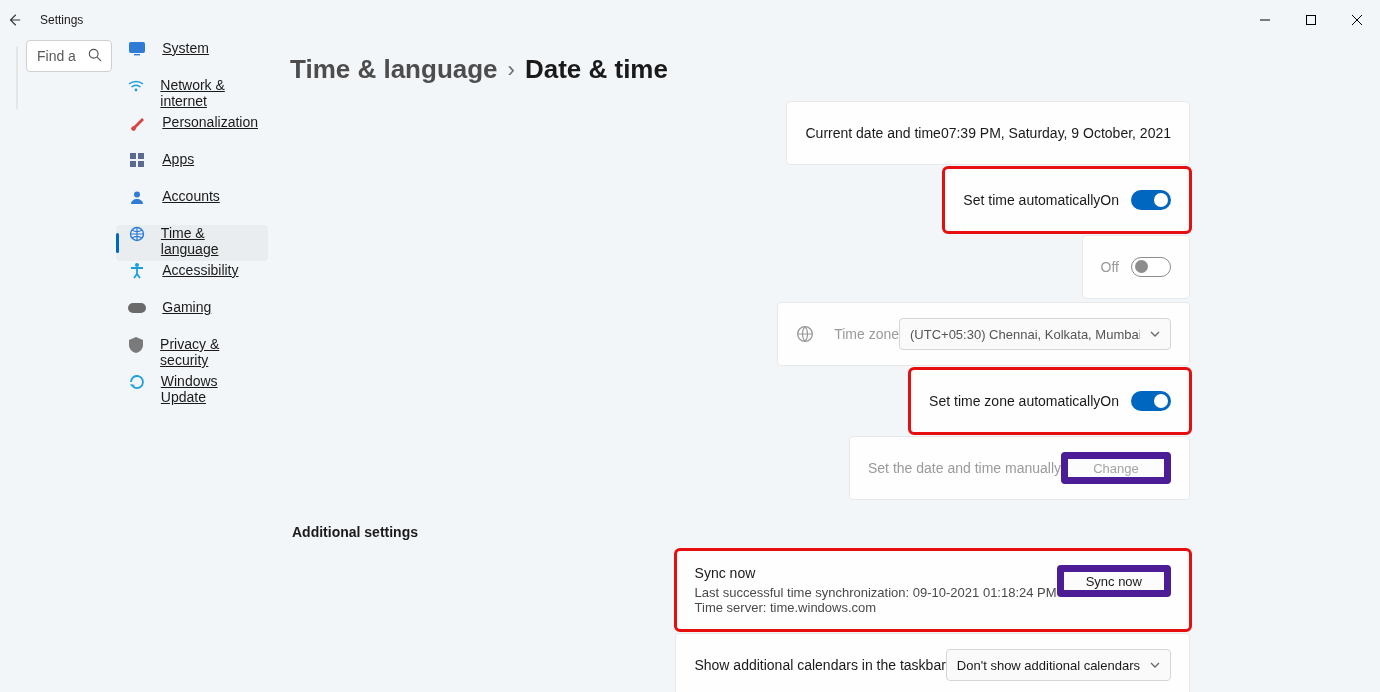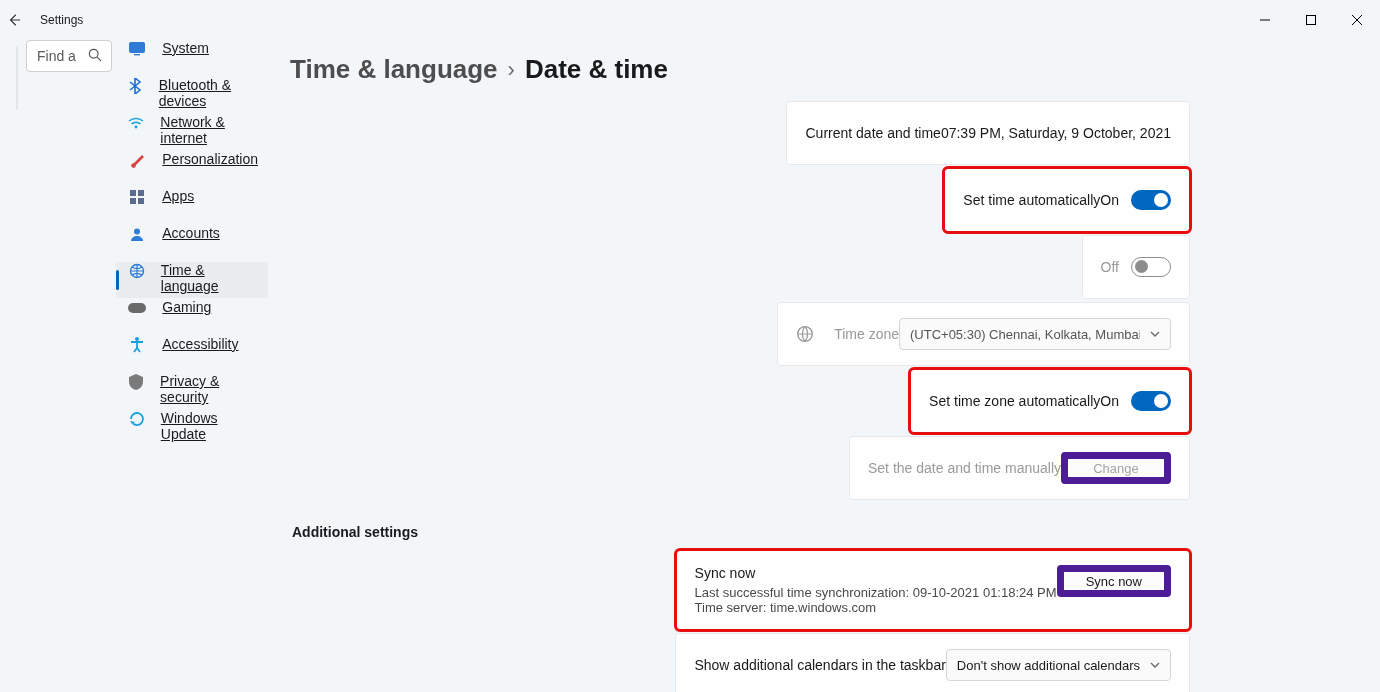--- a/index.html
+++ b/index.html
@@ -115,28 +115,20 @@
       <div class="nav-item">
         <span class="nav-icon">
             <svg width="16" height="14" viewBox="0 0 16 14">
               <rect x="0.5" y="0.5" width="15" height="10" rx="1" fill="#2e7cd6" stroke="#2e7cd6"></rect>
               <rect x="5" y="12" width="6" height="1.4" fill="#2e7cd6"></rect>
             </svg>
           </span>
         <span>System</span>
       </div>
 
-      <div class="nav-item">
-        <span class="nav-icon">
-            <svg width="14" height="16" viewBox="0 0 14 16">
-              <path fill="none" stroke="#1a6fd8" stroke-width="1.6" d="M7 0v16l5-4-10-8m0 8 10-8L7 0"></path>
-            </svg>
-          </span>
-        <span>Bluetooth &amp; devices</span>
-      </div>
 
       <div class="nav-item">
         <span class="nav-icon">
             <svg width="16" height="12" viewBox="0 0 16 12">
               <path fill="none" stroke="#1a9fdd" stroke-width="1.6" d="M1 4a11 11 0 0 1 14 0M3.5 7a7 7 0 0 1 9 0"></path>
               <circle cx="8" cy="10" r="1.4" fill="#1a9fdd"></circle>
             </svg>
           </span>
         <span>Network &amp; internet</span>
       </div>
@@ -177,35 +169,35 @@
             <svg width="16" height="16" viewBox="0 0 16 16">
               <circle cx="8" cy="8" r="6.5" fill="none" stroke="#2e7cd6" stroke-width="1.4"></circle>
               <path fill="none" stroke="#2e7cd6" stroke-width="1.2" d="M8 1.5v13M1.5 8h13M3 4c3 2 7 2 10 0M3 12c3-2 7-2 10 0"></path>
             </svg>
           </span>
         <span>Time &amp; language</span>
       </div>
 
       <div class="nav-item">
         <span class="nav-icon">
-            <svg width="18" height="12" viewBox="0 0 18 12">
-              <rect x="0" y="1" width="18" height="10" rx="5" fill="#6a6a6a"></rect>
-            </svg>
-          </span>
-        <span>Gaming</span>
-      </div>
-
-      <div class="nav-item">
-        <span class="nav-icon">
             <svg width="14" height="16" viewBox="0 0 14 16">
               <circle cx="7" cy="2" r="2" fill="#1a9fdd"></circle>
               <path stroke="#1a9fdd" stroke-width="1.8" fill="none" d="M1 5h12M7 5v6M4 15l3-4 3 4"></path>
             </svg>
           </span>
         <span>Accessibility</span>
+      </div>
+
+      <div class="nav-item">
+        <span class="nav-icon">
+            <svg width="18" height="12" viewBox="0 0 18 12">
+              <rect x="0" y="1" width="18" height="10" rx="5" fill="#6a6a6a"></rect>
+            </svg>
+          </span>
+        <span>Gaming</span>
       </div>
 
       <div class="nav-item">
         <span class="nav-icon">
             <svg width="14" height="16" viewBox="0 0 14 16">
               <path fill="#7a7a7a" d="M7 0 0 3v5c0 4 3 7 7 8 4-1 7-4 7-8V3z"></path>
             </svg>
           </span>
         <span>Privacy &amp; security</span>
       </div>

